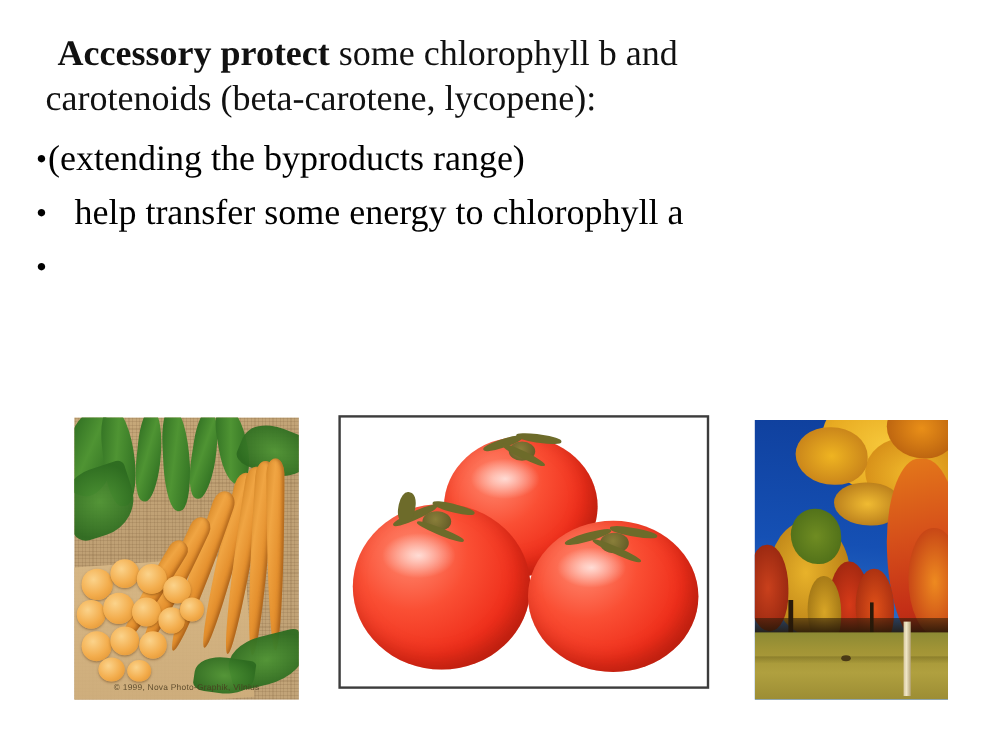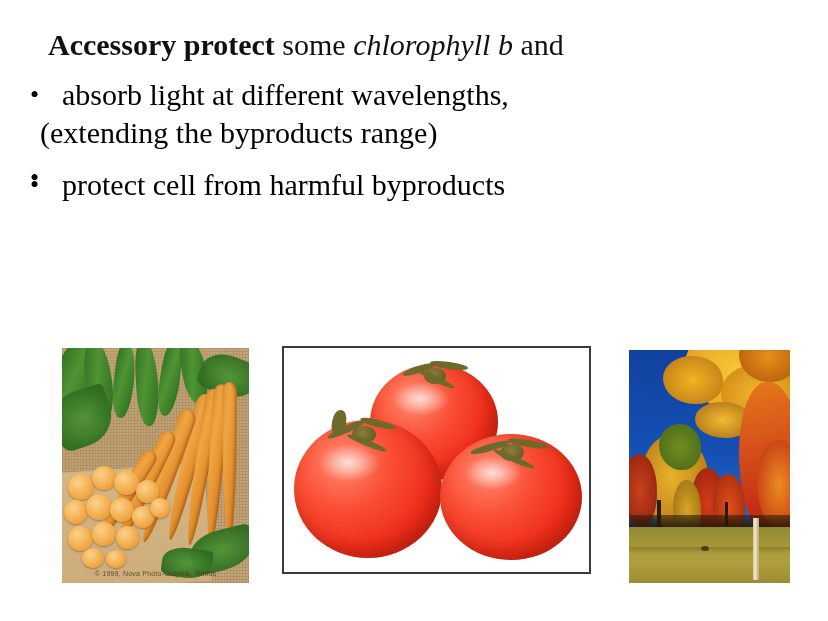--- a/index.html
+++ b/index.html
@@ -27,21 +27,21 @@
   .para-line {
     font-size: 30px;
     line-height: 38px;
     color: #111111;
     white-space: nowrap;
   }
   .lead-line-1 { padding-left: 48px; padding-top: 26px; }
   .lead-line-2 { padding-left: 38px; }
 
   .b { font-weight: bold; }
-  .i { font-style: italic; }
+  .i { }
 
   .bullet-row {
     position: relative;
     font-size: 30px;
     line-height: 38px;
     white-space: nowrap;
   }
   .bullet-row .dot {
     position: absolute;
     left: 30px;
@@ -182,40 +182,40 @@
 </style>
 </head>
 <body>
 
 <div class="slide-text">
 
   <div class="para-line lead-line-1">
     <span class="b">Accessory protect</span><span> some </span><span class="i">chlorophyll b</span><span> and</span>
   </div>
 
+  <div class="para-line lead-line-2">carotenoids (beta-carotene, lycopene):</div>
 
   <div class="gap-md"></div>
-
-  <div class="bullet-row">
-    <span class="dot">•</span>
-    <span class="btxt"> absorb light at different wavelengths,</span>
-  </div>
-  <div class="cont-line">(extending the byproducts range)</div>
-
-  <div class="gap-sm"></div>
 
   <div class="bullet-row">
     <span class="dot">•</span>
   </div>
+  <div class="cont-line">(extending the byproducts range)</div>
 
   <div class="gap-sm"></div>
 
   <div class="bullet-row">
     <span class="dot">•</span>
-    <span class="btxt">protect cell from harmful byproducts</span>
+    <span class="btxt"><span>help transfer some energy to </span><span class="i">chlorophyll a</span></span>
+  </div>
+
+  <div class="gap-sm"></div>
+
+  <div class="bullet-row">
+    <span class="dot">•</span>
   </div>
 
 </div>
 
 <div class="photo" id="photo-carrots">
   <div class="burlap"></div>
 
   <div class="ctop" style="left:-6px;  top:-4px;  width:40px; height:70px; transform:rotate(14deg);"></div>
   <div class="ctop" style="left:24px;  top:-8px;  width:26px; height:82px; transform:rotate(-6deg);"></div>
   <div class="ctop" style="left:52px;  top:-6px;  width:20px; height:76px; transform:rotate(6deg);"></div>

